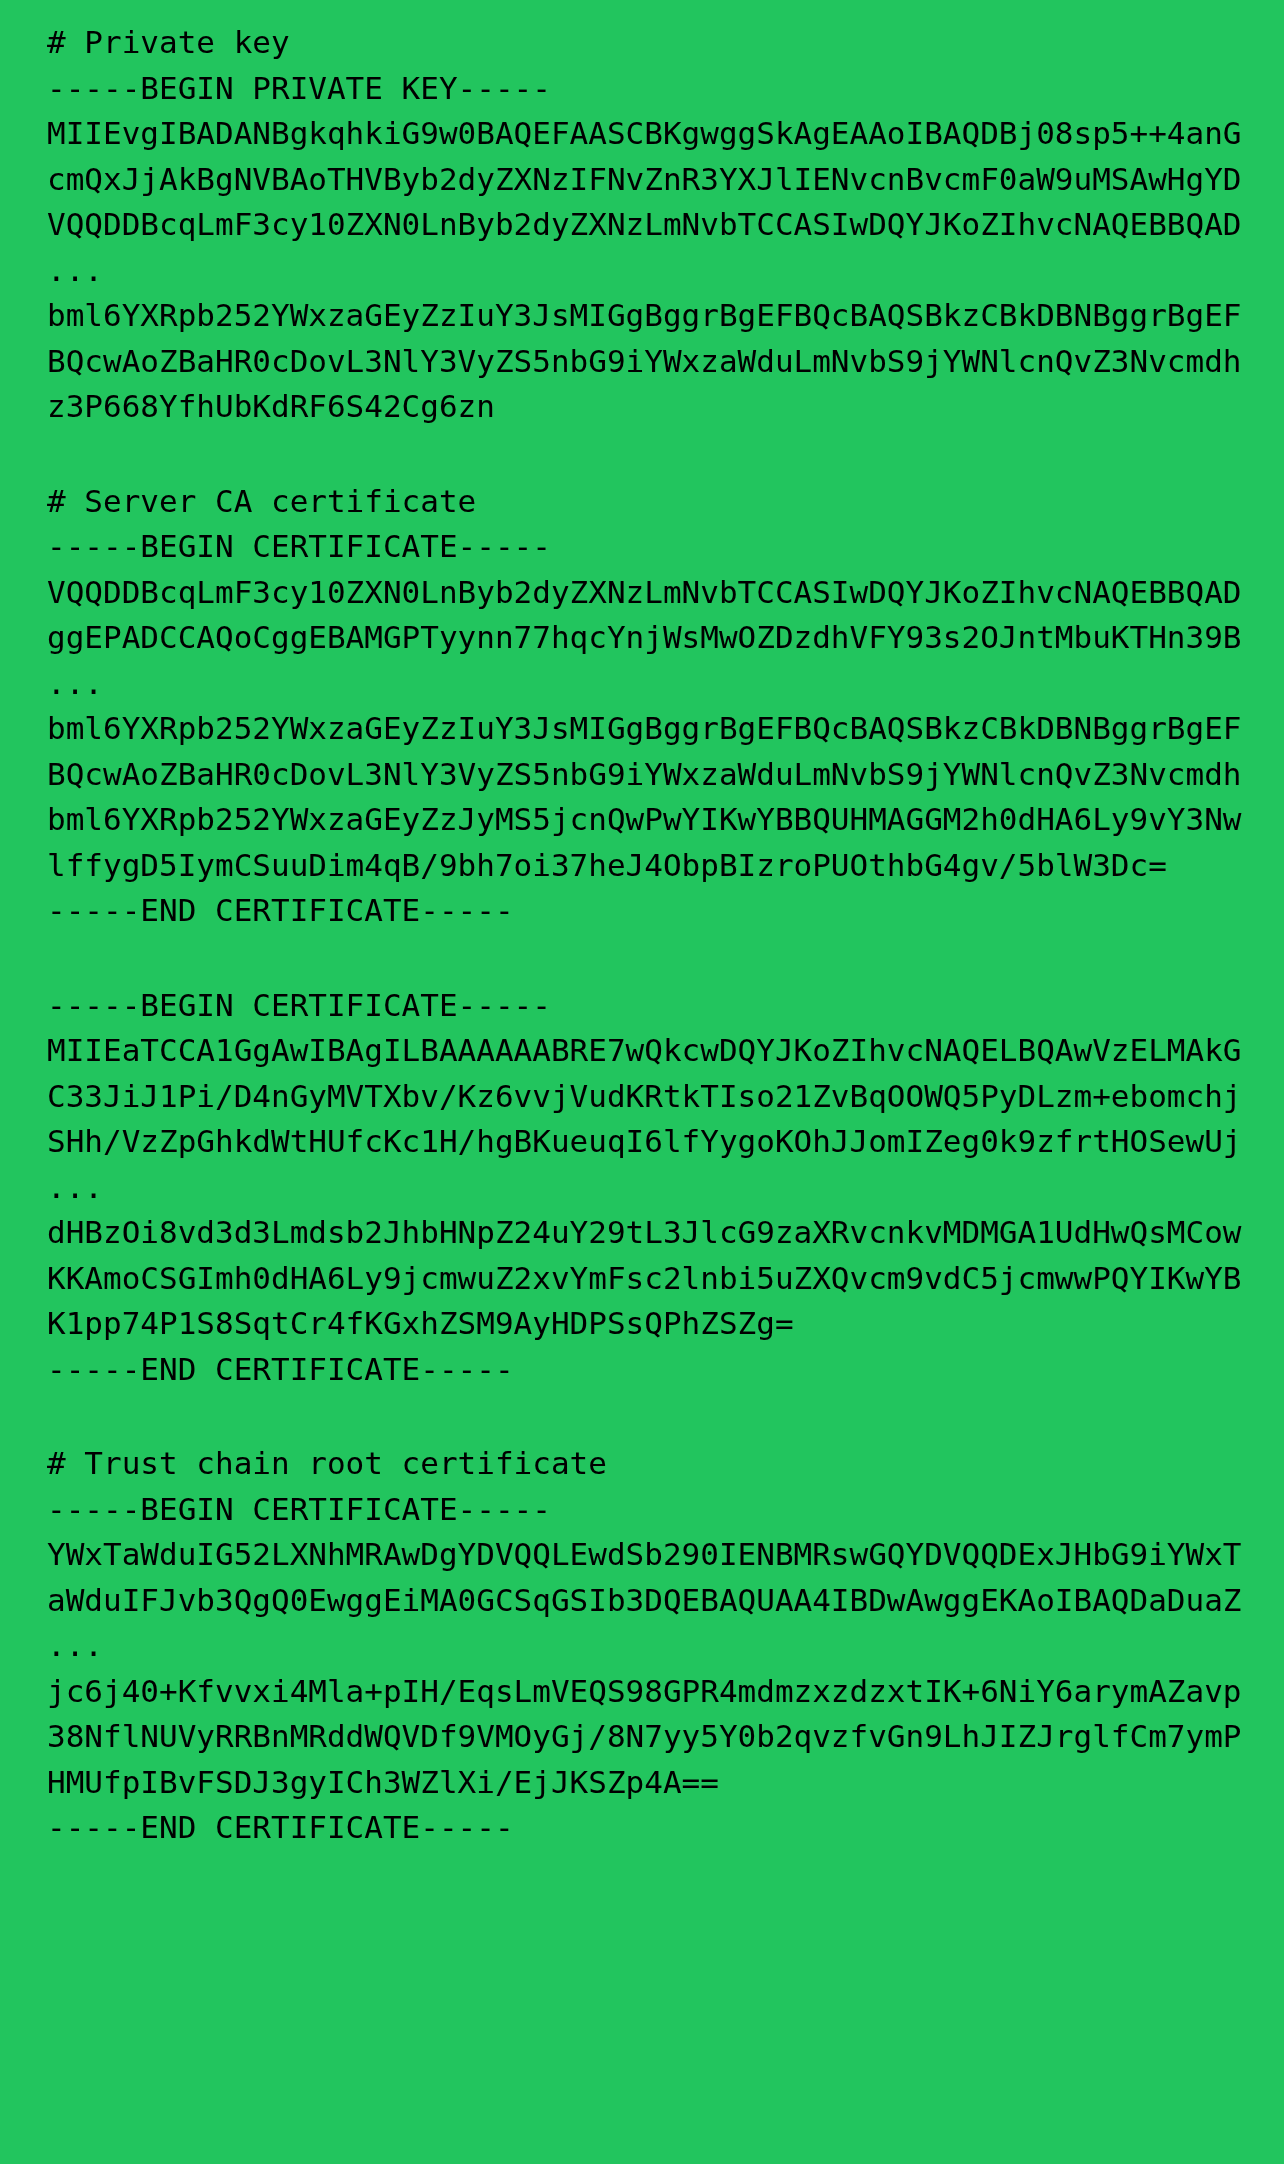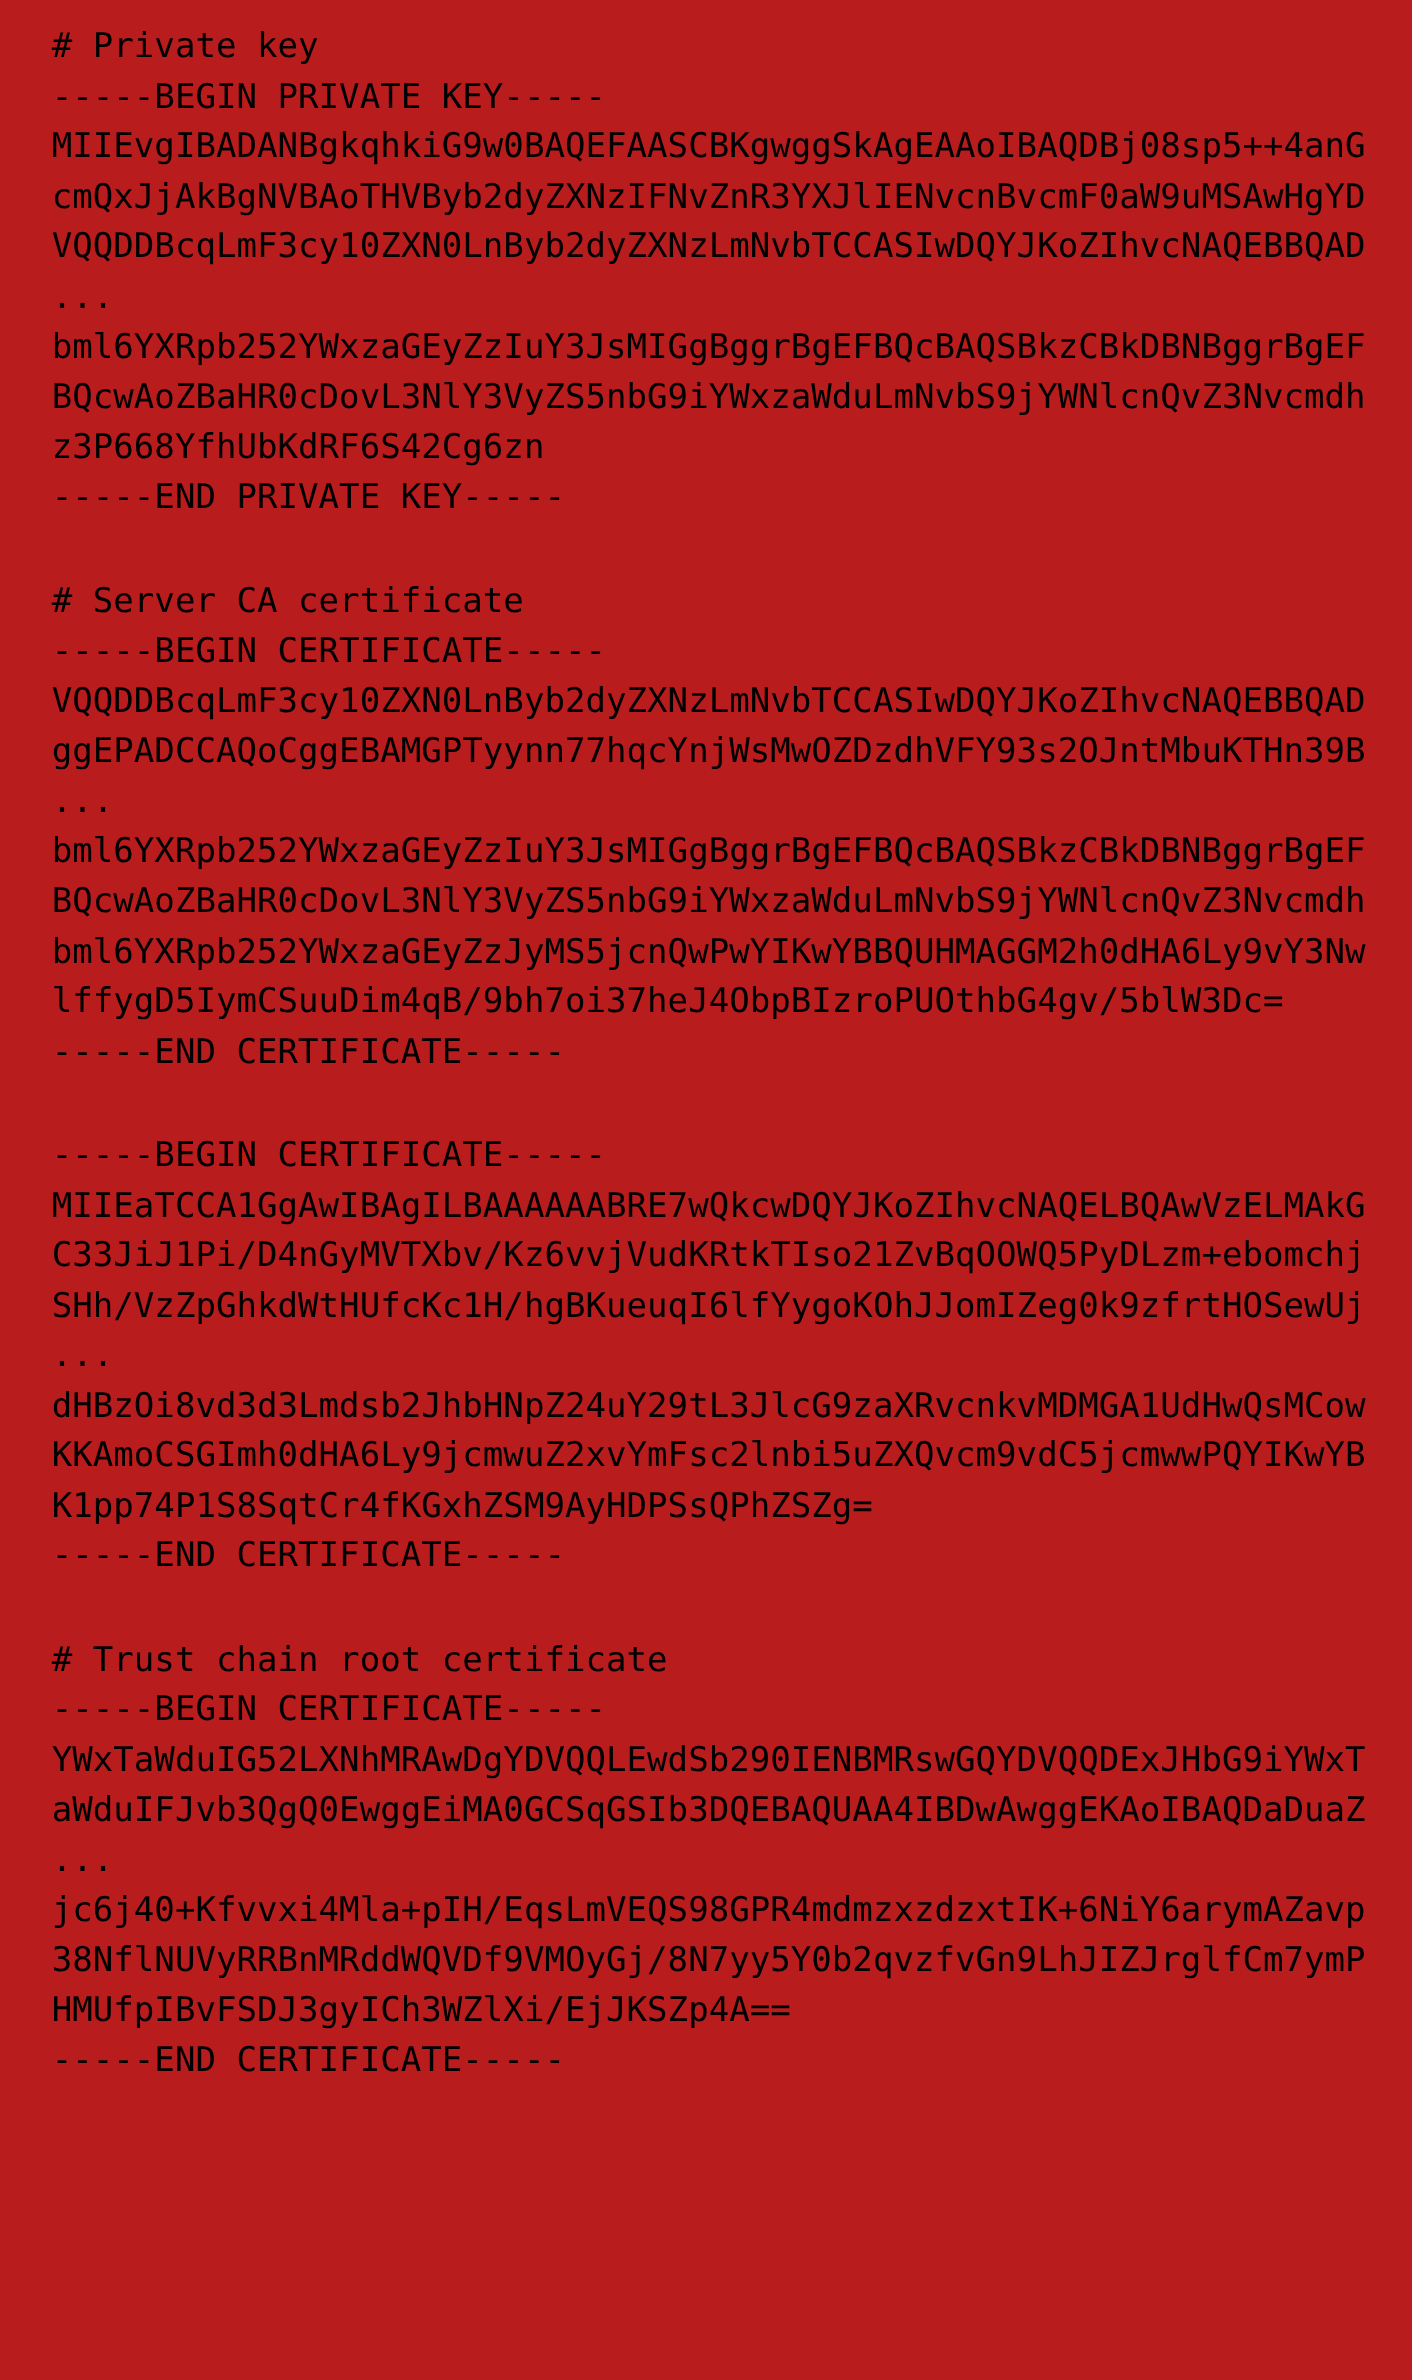--- a/index.html
+++ b/index.html
@@ -2,21 +2,21 @@
 <html><head>
 <meta charset="utf-8">
 <style>
   * { margin: 0; padding: 0; box-sizing: border-box; }
   html, body {
     background: #ffffff;
   }
   .page {
     width: 1284px;
     height: 2164px;
-    background: #b91c1c;
+    background: #22c55e;
     padding: 20px 0 0 47px;
     overflow: hidden;
     font-family: "DejaVu Sans Mono", "Liberation Mono", monospace;
     font-size: 31px;
     line-height: 45.5px;
     color: #000000;
   }
   .line {
     white-space: pre;
     height: 45.5px;
@@ -34,21 +34,20 @@
     <div class="line comment"># Private key</div>
     <div class="lines">
         <div class="line">-----BEGIN PRIVATE KEY-----</div>
         <div class="line">MIIEvgIBADANBgkqhkiG9w0BAQEFAASCBKgwggSkAgEAAoIBAQDBj08sp5++4anG</div>
         <div class="line">cmQxJjAkBgNVBAoTHVByb2dyZXNzIFNvZnR3YXJlIENvcnBvcmF0aW9uMSAwHgYD</div>
         <div class="line">VQQDDBcqLmF3cy10ZXN0LnByb2dyZXNzLmNvbTCCASIwDQYJKoZIhvcNAQEBBQAD</div>
         <div class="line">...</div>
         <div class="line">bml6YXRpb252YWxzaGEyZzIuY3JsMIGgBggrBgEFBQcBAQSBkzCBkDBNBggrBgEF</div>
         <div class="line">BQcwAoZBaHR0cDovL3NlY3VyZS5nbG9iYWxzaWduLmNvbS9jYWNlcnQvZ3Nvcmdh</div>
         <div class="line">z3P668YfhUbKdRF6S42Cg6zn</div>
-        <div class="line">-----END PRIVATE KEY-----</div>
       </div>
   </section>
 
   <section class="pem-section">
     <div class="line comment"># Server CA certificate</div>
     <div class="lines">
         <div class="line">-----BEGIN CERTIFICATE-----</div>
         <div class="line">VQQDDBcqLmF3cy10ZXN0LnByb2dyZXNzLmNvbTCCASIwDQYJKoZIhvcNAQEBBQAD</div>
         <div class="line">ggEPADCCAQoCggEBAMGPTyynn77hqcYnjWsMwOZDzdhVFY93s2OJntMbuKTHn39B</div>
         <div class="line">...</div>

